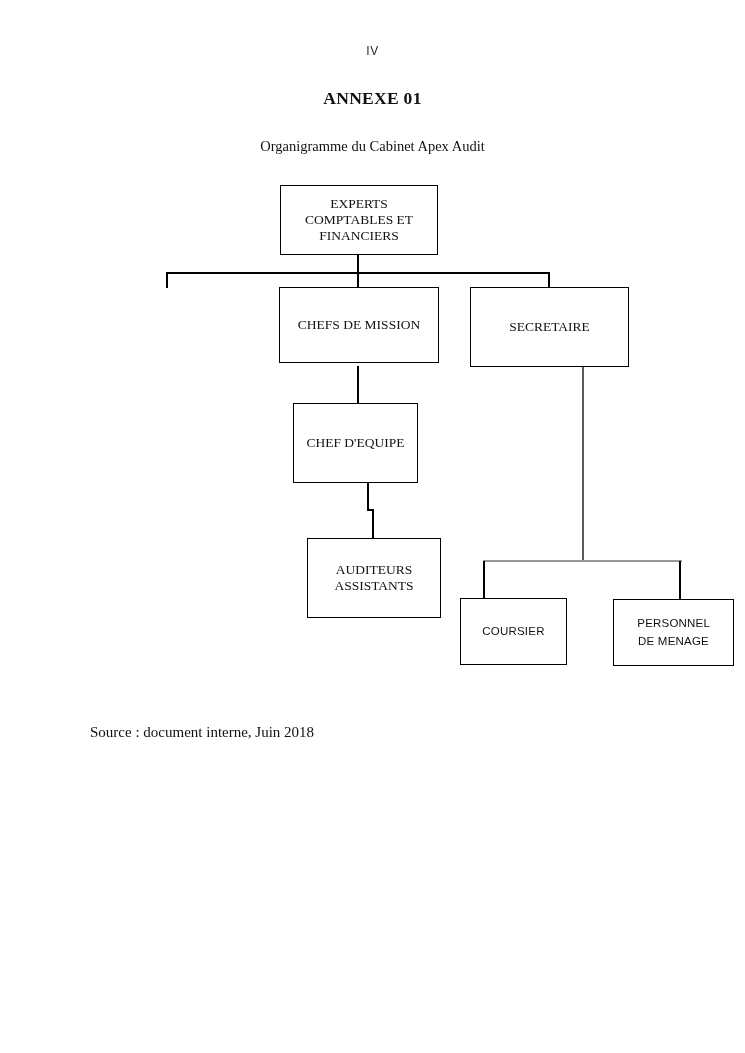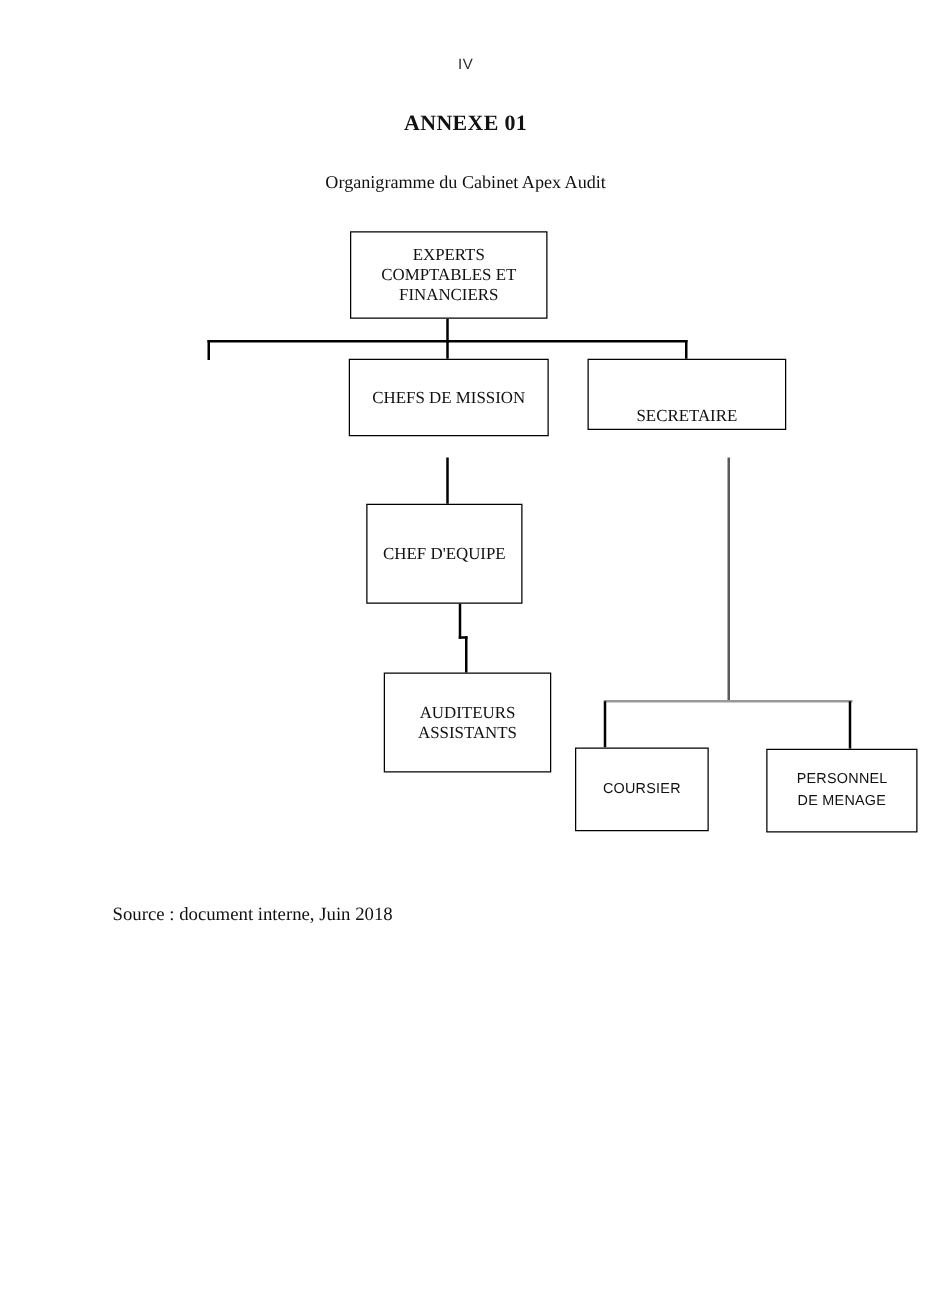--- a/index.html
+++ b/index.html
@@ -88,25 +88,25 @@
   <div class="connector mid" style="left:582px; top:366px; width:2px; height:195px;"></div>
   <div class="connector light" style="left:483px; top:560px; width:199px; height:1.5px;"></div>
   <div class="connector" style="left:483px; top:561px; width:1.5px; height:37px;"></div>
   <div class="connector" style="left:679px; top:561px; width:1.5px; height:38px;"></div>
 
   <div class="org-box" style="left:280px; top:185px; width:158px; height:70px; padding:2px 18px;align-items:center;">
     <span class="box-label">EXPERTS COMPTABLES ET FINANCIERS</span>
   </div>
 
 
-  <div class="org-box" style="left:279px; top:287px; width:160px; height:62px;">
+  <div class="org-box" style="left:279px; top:287px; width:160px; height:76px;">
     <span class="box-label">CHEFS DE MISSION</span>
   </div>
 
-  <div class="org-box" style="left:470px; top:287px; width:159px; height:57px;justify-content:flex-end;">
+  <div class="org-box" style="left:470px; top:287px; width:159px; height:80px;">
     <span class="box-label">SECRETAIRE</span>
   </div>
 
   <div class="org-box" style="left:293px; top:403px; width:125px; height:80px; padding:2px 4px;">
     <span class="box-label">CHEF D'EQUIPE</span>
   </div>
 
   <div class="org-box" style="left:307px; top:538px; width:134px; height:80px; padding:2px 9px;">
     <span class="box-label">AUDITEURS ASSISTANTS</span>
   </div>

